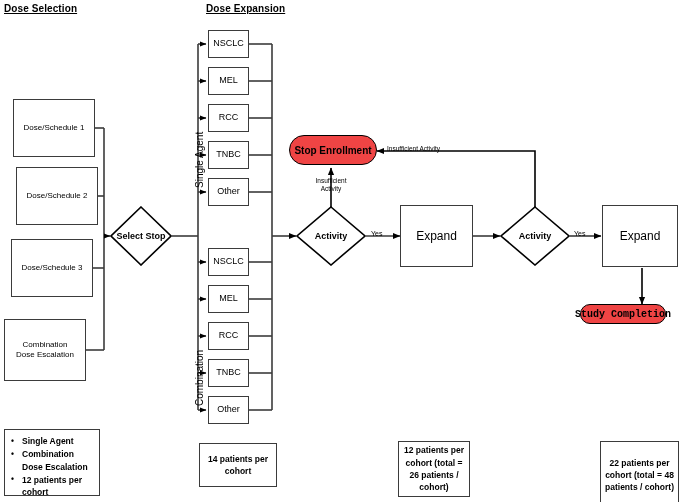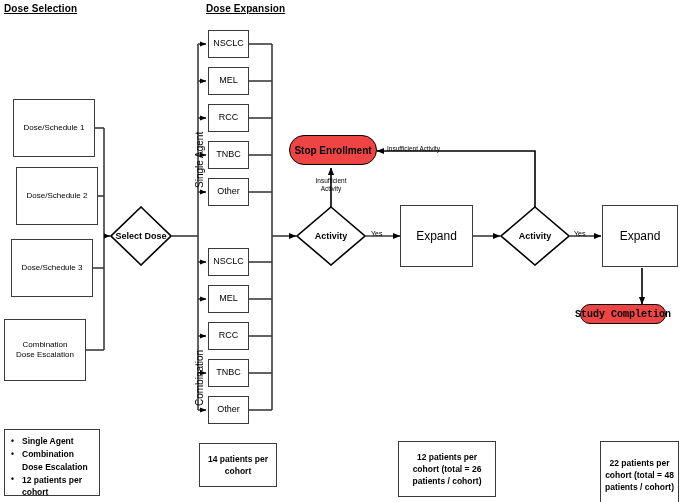--- a/index.html
+++ b/index.html
@@ -242,21 +242,21 @@
   <div class="box dose" style="left:13px; top:99px; width:82px; height:58px;">Dose/Schedule 1</div>
   <div class="box dose" style="left:4px; top:167px; width:82px; height:58px;margin-left:12px;">Dose/Schedule 2</div>
   <div class="box dose" style="left:4px; top:239px; width:82px; height:58px;margin-left:7px;">Dose/Schedule 3</div>
   <div class="box dose" style="left:4px; top:319px; width:82px; height:62px; white-space:pre-line;">Combination
 Dose Escalation</div>
 
   <div class="diamond" style="left:110px; top:206px; width:62px; height:60px;">
     <svg width="62" height="60" viewBox="0 0 62 60" xmlns="http://www.w3.org/2000/svg">
       <polygon points="31,1 61,30 31,59 1,30" fill="#ffffff" stroke="#000000" stroke-width="1.6"></polygon>
     </svg>
-    <div class="dtext">Select Dose</div>
+    <div class="dtext">Select Stop</div>
   </div>
 
   <div class="vlabel" style="left:194px; top:188px;">Single Agent</div>
   <div class="vlabel" style="left:194px; top:406px;">Combination</div>
 
   <div class="box tumor" style="left:208px; top:30px; width:41px; height:28px;">NSCLC</div>
   <div class="box tumor" style="left:208px; top:67px; width:41px; height:28px;">MEL</div>
   <div class="box tumor" style="left:208px; top:104px; width:41px; height:28px;">RCC</div>
   <div class="box tumor" style="left:208px; top:141px; width:41px; height:28px;">TNBC</div>
   <div class="box tumor" style="left:208px; top:178px; width:41px; height:28px;">Other</div>
@@ -298,17 +298,17 @@
   <div class="note-list" style="left:4px; top:429px; width:96px; height:67px;">
     <ul>
       <li>Single Agent</li>
       <li>Combination Dose Escalation</li>
       <li>12 patients per cohort</li>
     </ul>
   </div>
 
   <div class="note" style="left:199px; top:443px; width:78px; height:44px;">14 patients per cohort</div>
 
-  <div class="note" style="left:398px; top:441px; width:98px; height:56px;">12 patients per cohort (total = 26 patients / cohort)</div>
+  <div class="note" style="left:398px; top:441px; width:72px; height:56px;">12 patients per cohort (total = 26 patients / cohort)</div>
 
   <div class="note" style="left:600px; top:441px; width:79px; height:68px;">22 patients per cohort (total = 48 patients / cohort)</div>
 
 </div>
 
 </body></html>

